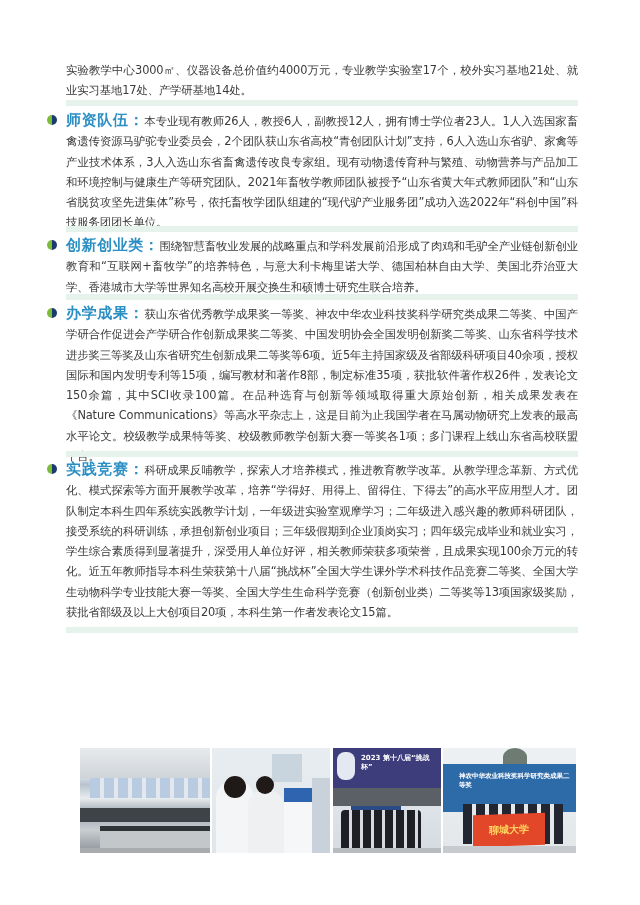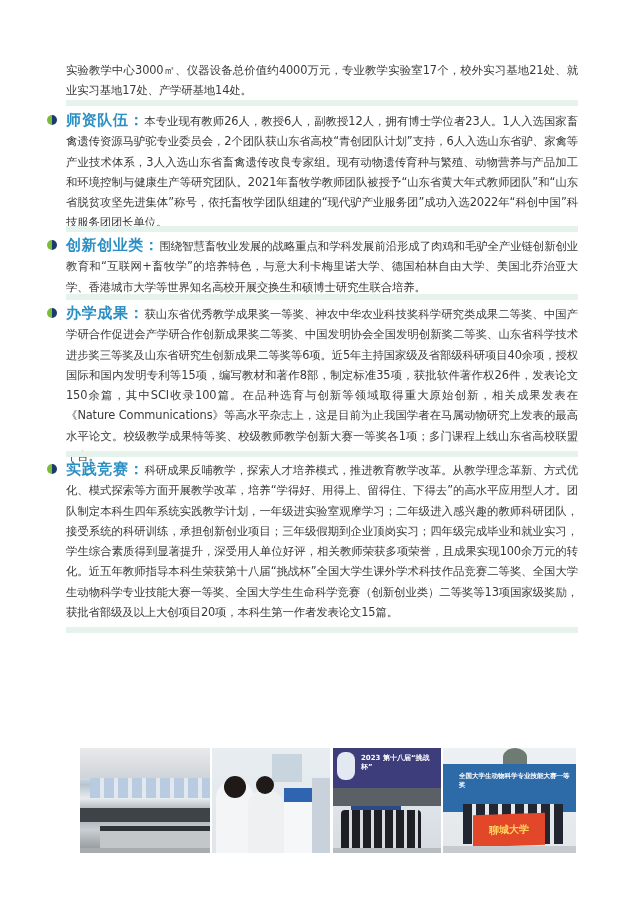--- a/index.html
+++ b/index.html
@@ -197,20 +197,20 @@
     <div class="photo photo-challenge">
       <div class="banner">2023 第十八届“挑战杯”</div>
       <div class="mascot"></div>
       <div class="building"></div>
       <div class="door"></div>
       <div class="people"></div>
       <div class="ground"></div>
     </div>
     <div class="photo photo-competition">
       <div class="tree"></div>
-      <div class="banner">全国大学生动物科学专业技能大赛一等奖</div>
+      <div class="banner">神农中华农业科技奖科学研究类成果二等奖</div>
       <div class="people"></div>
       <div class="flag">聊城大学</div>
       <div class="ground"></div>
     </div>
   </div>
 
 </div>
 
 </body></html>

